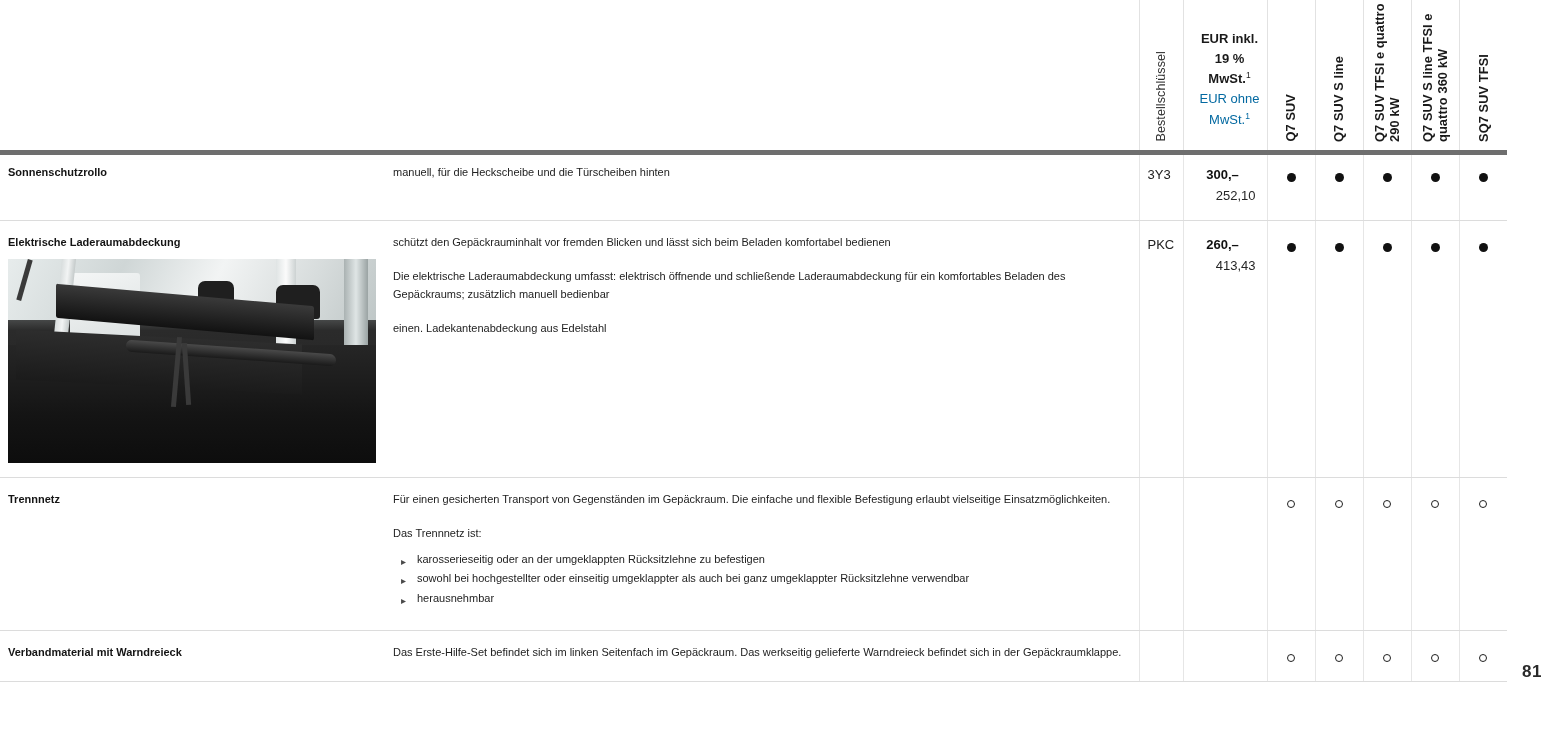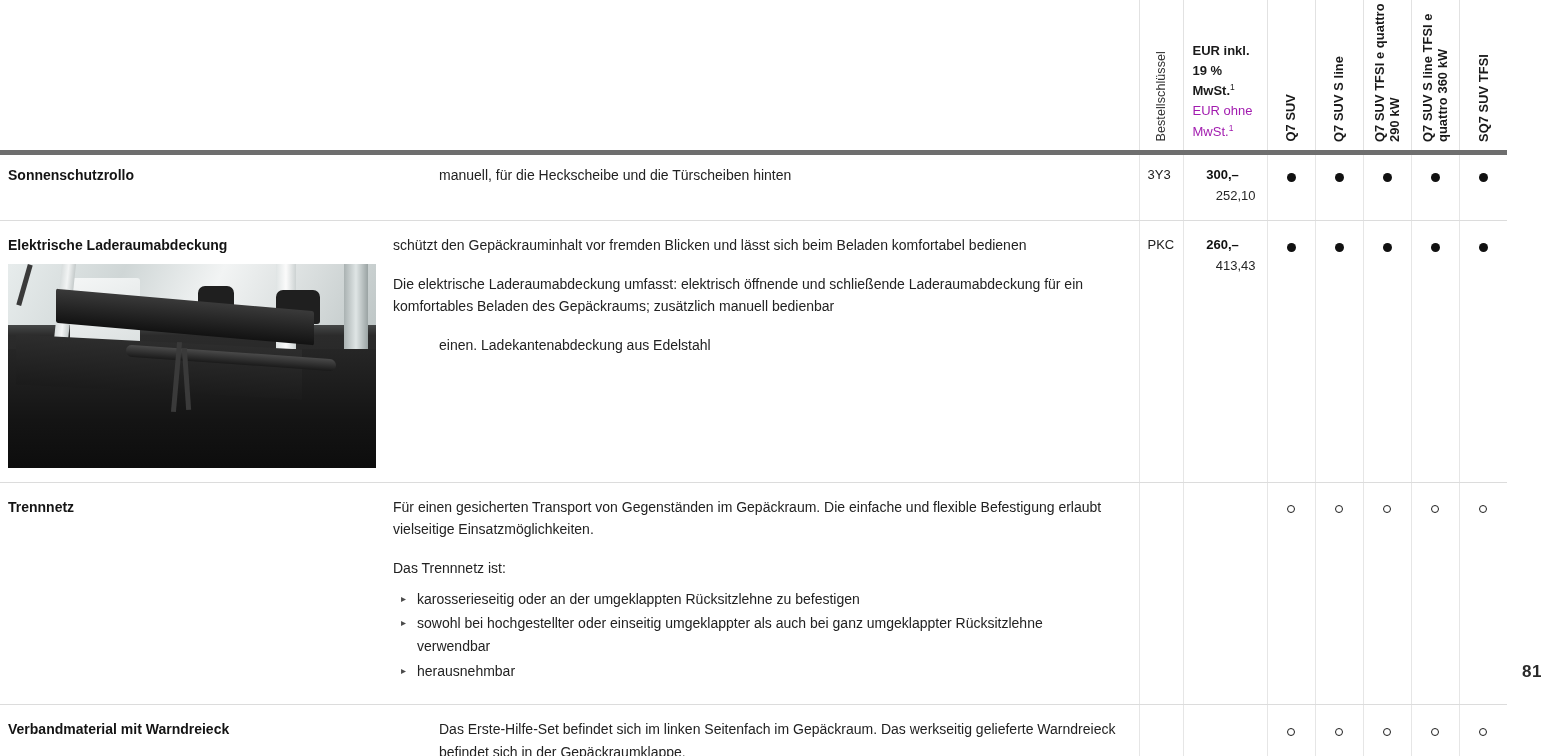--- a/index.html
+++ b/index.html
@@ -74,45 +74,45 @@
   .vert-wrap {
     height: 150px;
     display: flex;
     align-items: flex-end;
     justify-content: center;
     padding-bottom: 8px;
   }
   .vert-wrap .vert { padding-bottom: 0; }
 
   .pricehead {
-    padding: 0 0 8px 9px;
+    padding: 0 0 20px 9px;
     font-size: 13px;
     line-height: 1.55;
-    text-align: left;
+    text-align: center;
   }
   .pricehead .b { font-weight: 700; display: block; }
-  .pricehead .n { font-weight: 400; display: block; color:#a21caf; }
+  .pricehead .n { font-weight: 400; display: block; color:#0369a1; }
   .pricehead sup { font-size: 8.5px; vertical-align: super; font-weight: 400; }
 
   
   .headrule {
     position: absolute;
     left: 0; top: 150px;
     width: 1507px; height: 5px;
     background: #6e6e6e;
     z-index: 5;
   }
 
   
   tbody td {
     border-left: 1px solid #e6e6e6;
     border-bottom: 1px solid #dcdcdc;
     vertical-align: top;
     padding: 13px 10px 14px 10px;
-    font-size: 14px;
+    font-size: 11px;
     line-height: 1.62;
     background: #fff;
   }
   tbody tr:first-child td { border-top: 1px solid #ededed; }
   tbody td.name {
     border-left: none;
     font-weight: 700;
     padding-left: 8px;
     padding-right: 14px;
     color: #141414;
@@ -149,21 +149,21 @@
   .dot-filled, .dot-open {
     display: inline-block;
     width: 9px; height: 9px;
     border-radius: 50%;
     vertical-align: middle;
   }
   .dot-filled { background: #111; }
   .dot-open { background: #fff; border: 1.3px solid #1f1f1f; width: 8px; height: 8px; }
 
   .para { margin: 0 0 16px 0; }
-  .para:last-child { margin-bottom: 0; margin-left: 46px; }
+  .para:last-child { margin-bottom: 0; }
   .para.tight { margin-bottom: 6px; }
 
   ul.bullets { margin: 8px; padding: 0; list-style: none; }
   ul.bullets li {
     position: relative;
     padding-left: 16px;
     margin-bottom: 2px;
     line-height: 1.62;
   }
   ul.bullets li:before {

